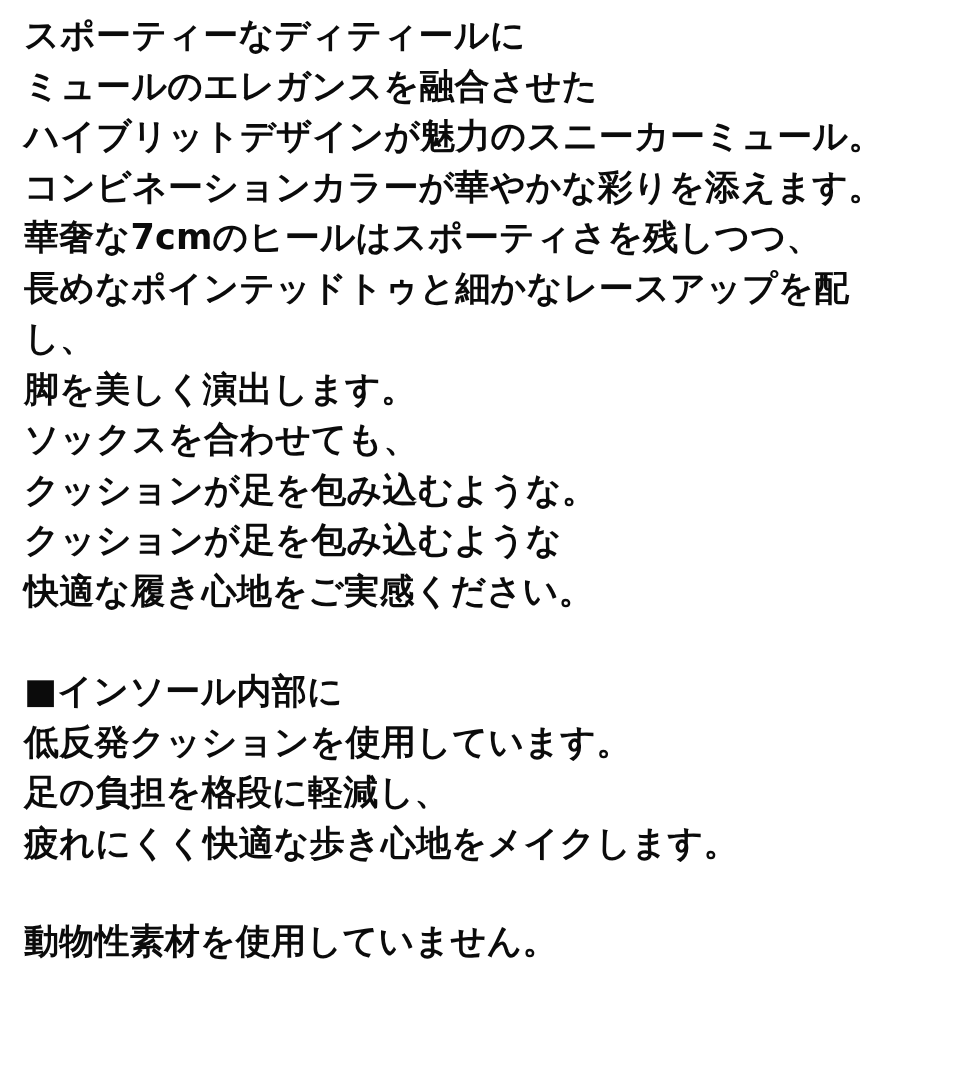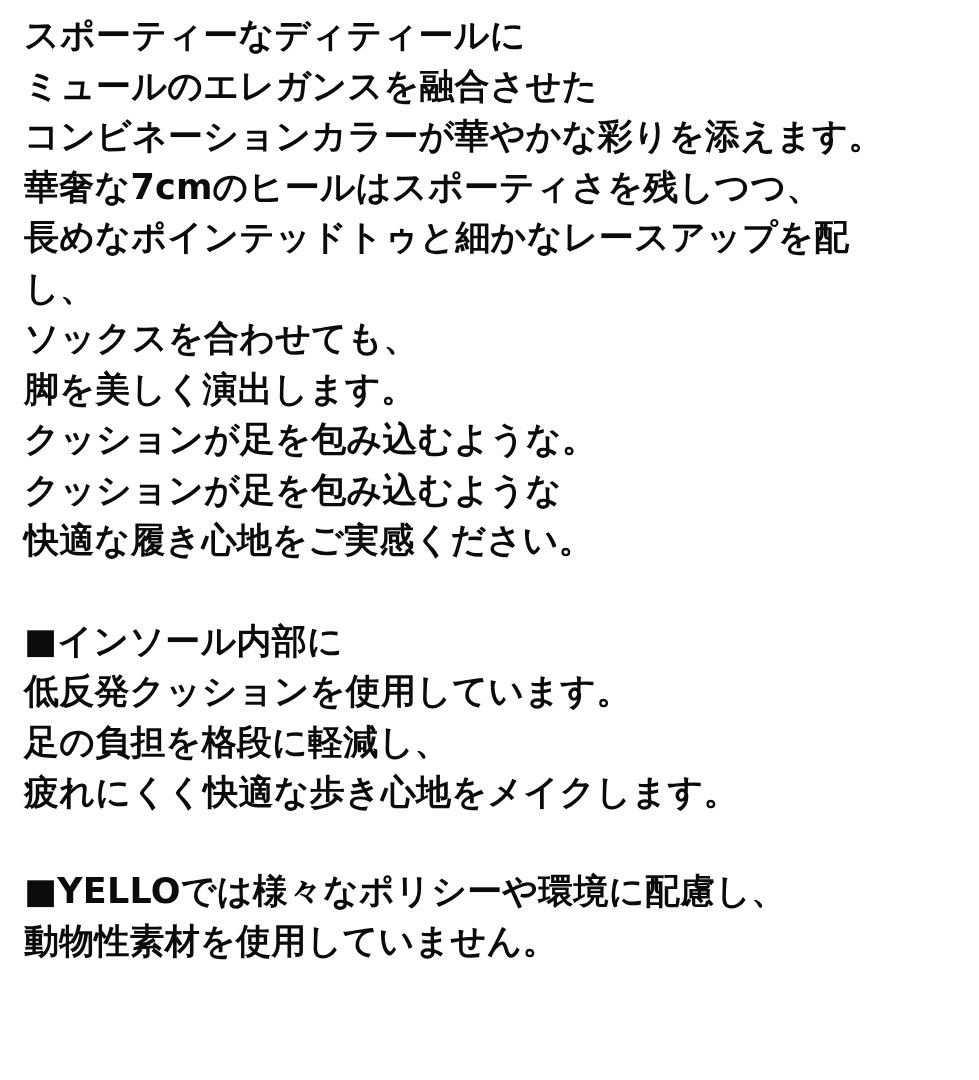--- a/index.html
+++ b/index.html
@@ -39,40 +39,40 @@
   }
 </style>
 </head>
 <body>
 
 <div class="page">
 
   <div class="block">
     <div class="para-line">スポーティーなディティールに</div>
     <div class="para-line">ミュールのエレガンスを融合させた</div>
+    <div class="para-line">ハイブリットデザインが魅力のスニーカーミュール。</div>
     <div class="para-line">コンビネーションカラーが華やかな彩りを添えます。</div>
     <div class="para-line">華奢な7cmのヒールはスポーティさを残しつつ、</div>
     <div class="para-line">長めなポインテッドトゥと細かなレースアップを配</div>
     <div class="para-line">し、</div>
+    <div class="para-line">脚を美しく演出します。</div>
     <div class="para-line">ソックスを合わせても、</div>
-    <div class="para-line">脚を美しく演出します。</div>
     <div class="para-line">クッションが足を包み込むような。</div>
     <div class="para-line">クッションが足を包み込むような</div>
     <div class="para-line">快適な履き心地をご実感ください。</div>
   </div>
 
   <div class="spacer"></div>
 
   <div class="block">
     <div class="para-line">■インソール内部に</div>
     <div class="para-line">低反発クッションを使用しています。</div>
     <div class="para-line">足の負担を格段に軽減し、</div>
     <div class="para-line">疲れにくく快適な歩き心地をメイクします。</div>
   </div>
 
   <div class="spacer-small"></div>
 
   <div class="block">
-    <div class="para-line">■YELLOでは様々なポリシーや環境に配慮し、</div>
     <div class="para-line">動物性素材を使用していません。</div>
   </div>
 
 </div>
 
 </body></html>

